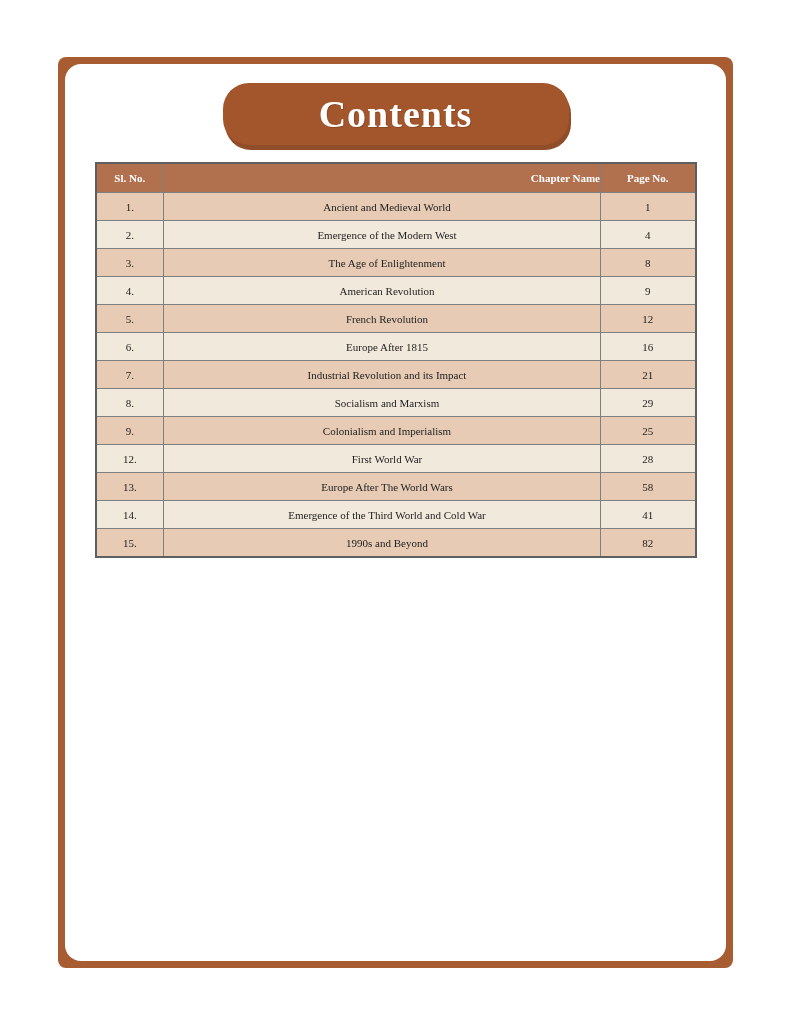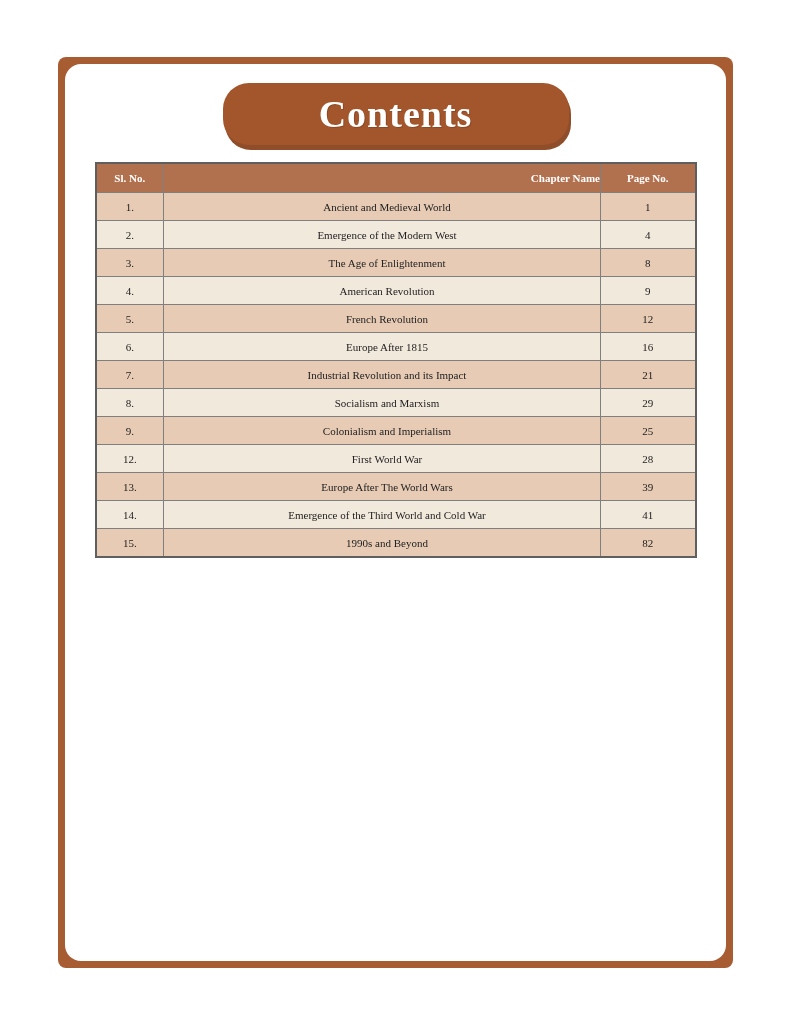--- a/index.html
+++ b/index.html
@@ -144,21 +144,21 @@
           <td class="center">25</td>
         </tr>
         <tr>
           <td class="center">12.</td>
           <td class="chapter">First World War</td>
           <td class="center">28</td>
         </tr>
         <tr>
           <td class="center">13.</td>
           <td class="chapter">Europe After The World Wars</td>
-          <td class="center">39</td>
+          <td class="center">58</td>
         </tr>
         <tr>
           <td class="center">14.</td>
           <td class="chapter">Emergence of the Third World and Cold War</td>
           <td class="center">41</td>
         </tr>
         <tr>
           <td class="center">15.</td>
           <td class="chapter">1990s and Beyond</td>
           <td class="center">82</td>

